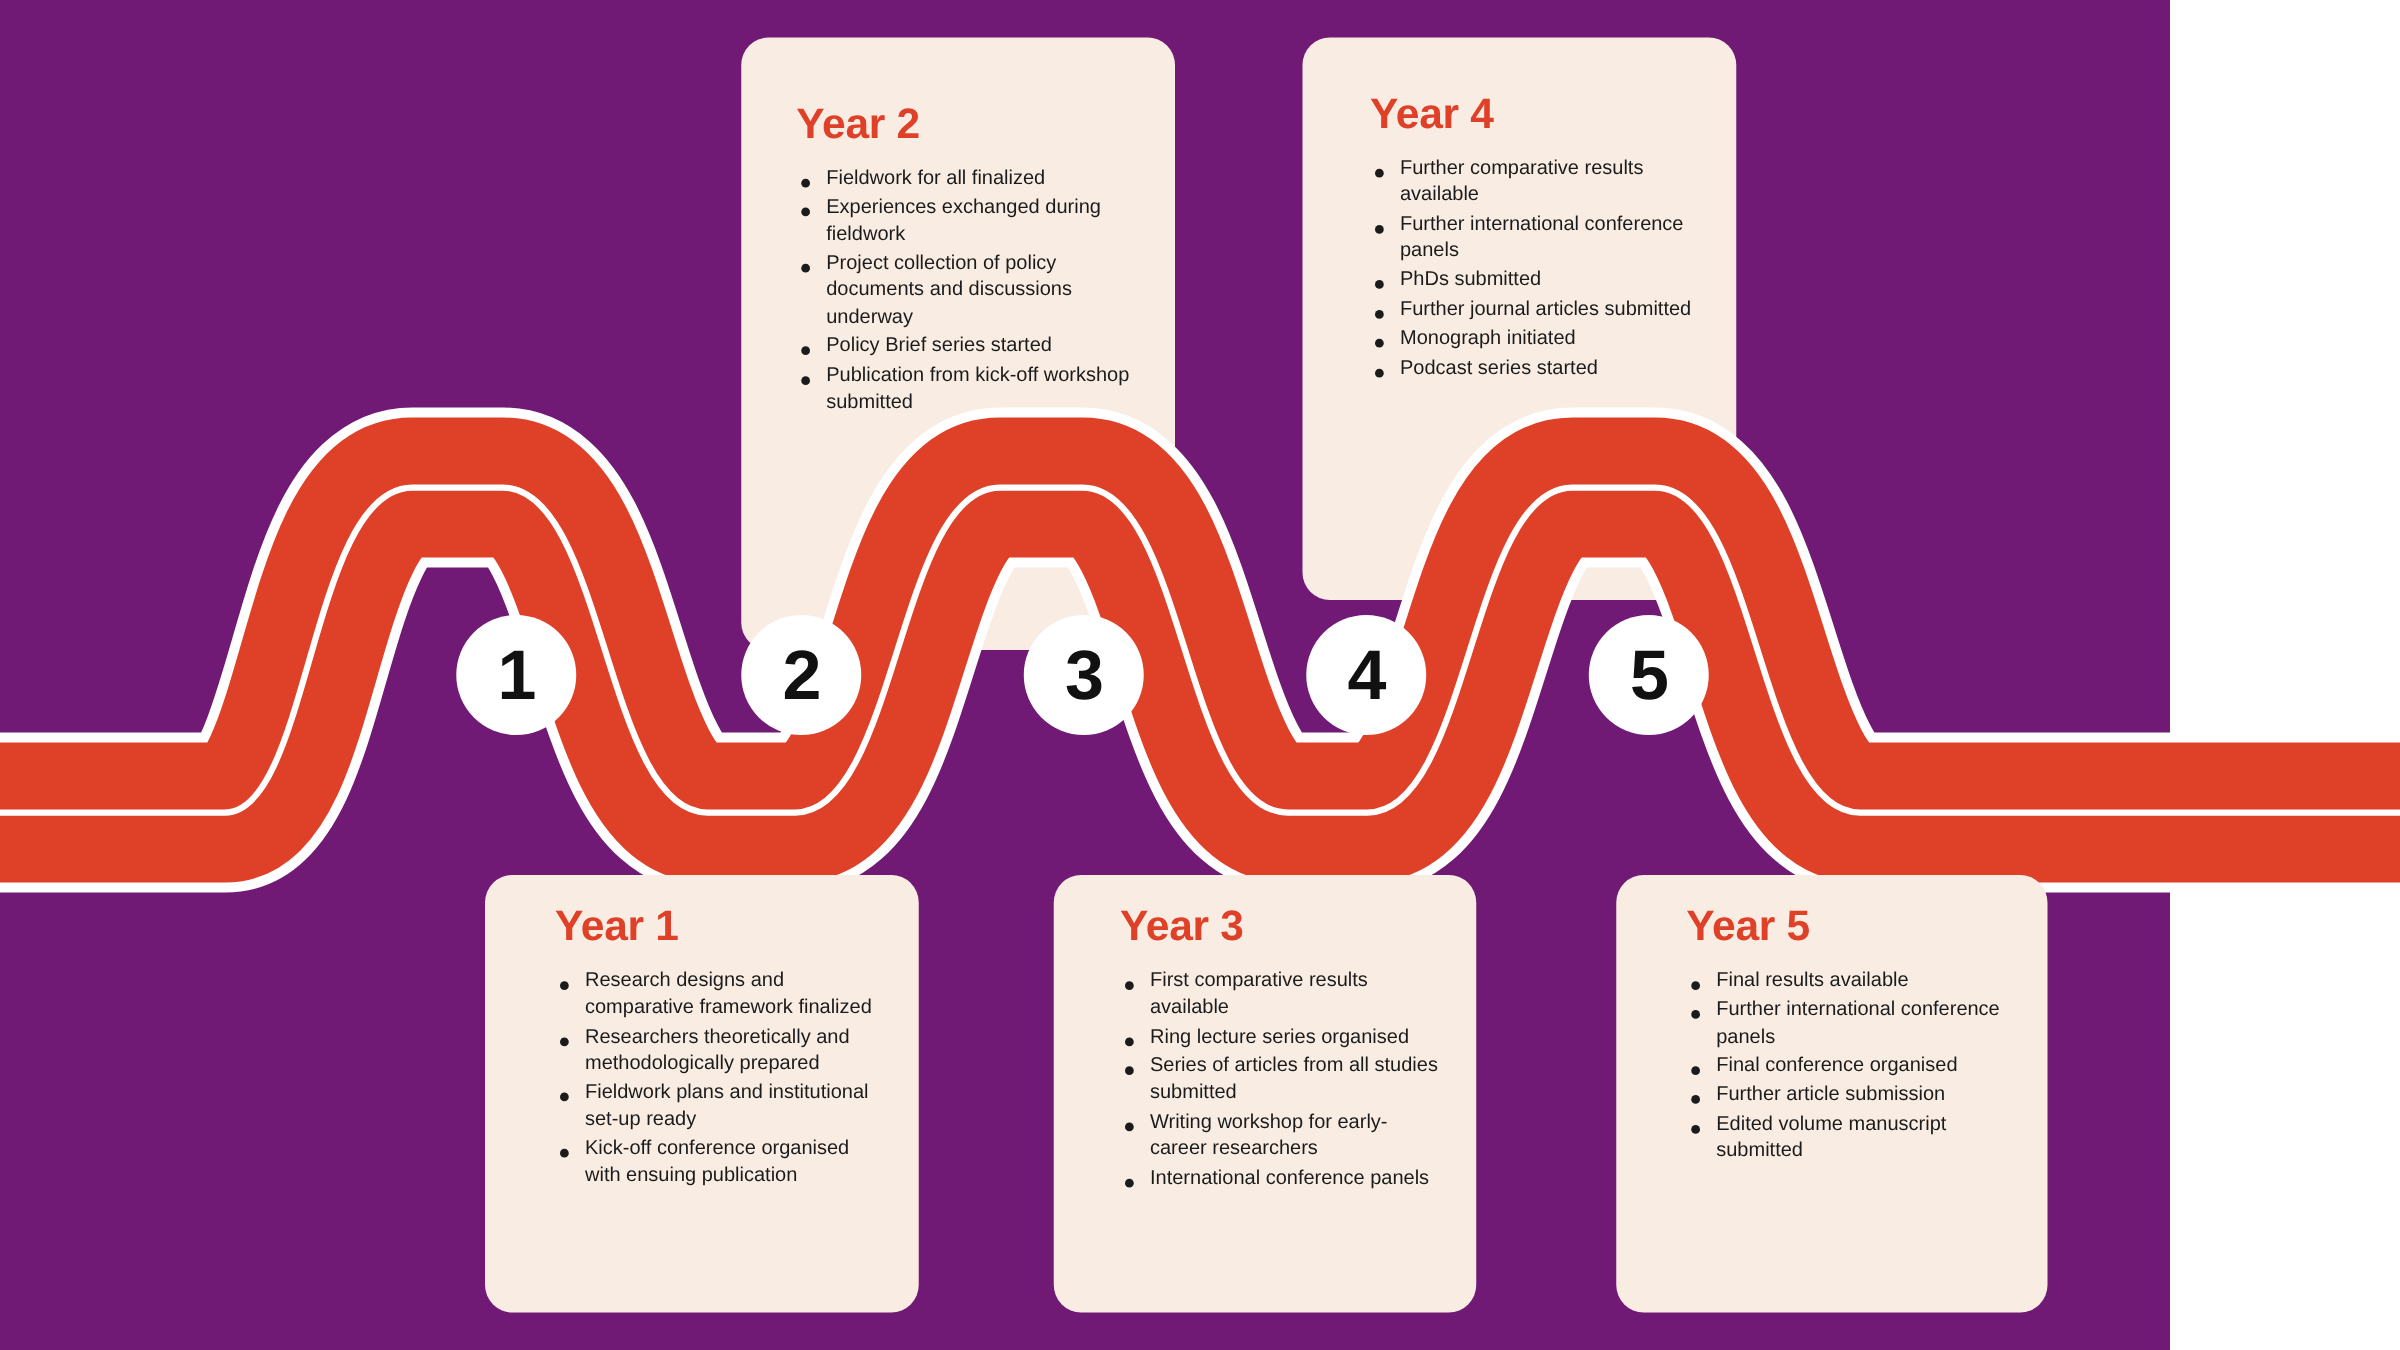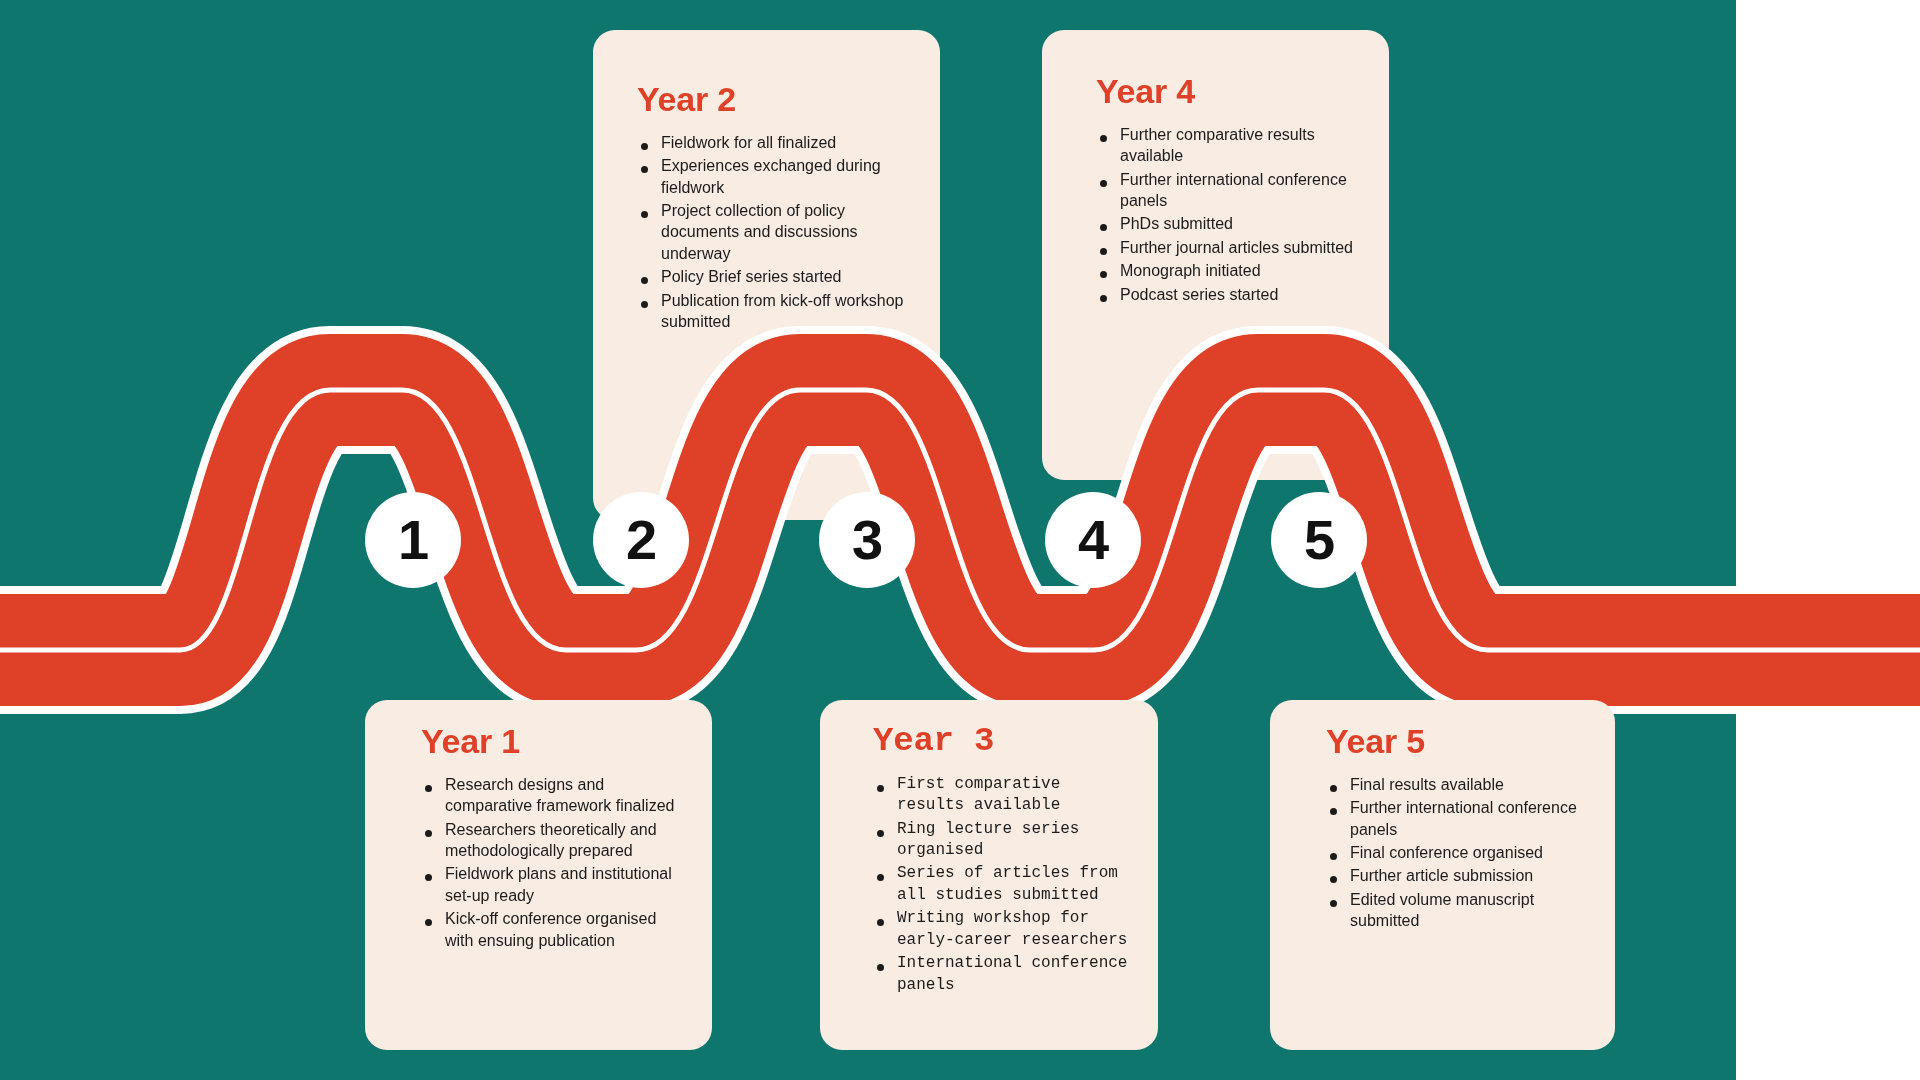--- a/index.html
+++ b/index.html
@@ -7,42 +7,42 @@
   html, body {
     margin: 0; padding: 0;
     width: 1920px; height: 1080px;
     overflow: hidden;
     background: #ffffff;
     font-family: "Liberation Sans", "DejaVu Sans", sans-serif;
   }
   #stage {
     position: relative;
     width: 1736px; height: 1080px;
-    background: #0f766e;
+    background: #701a75;
     padding-left: 12px;
   }
 
   
   #road-layer {
     position: absolute;
     left: 0; top: 0;
     width: 1920px; height: 1080px;
     z-index: 2;
     pointer-events: none;
   }
 
   
   .card {
     position: absolute;
     background: #F9EDE3;
     border-radius: 22px;
     padding: 0;
   }
   .card.top    { z-index: 1; }
-  .card.bottom { z-index: 3; }
+  .card.bottom { z-index: 3; margin-left: 23px; }
 
   .card-inner {
     position: absolute;
     left: 0; right: 0;
   }
   .card-title {
     color: #DF4028;
     font-weight: 700;
     font-size: 34px;
     line-height: 1.05;
@@ -173,21 +173,21 @@
       <ul class="card-list">
         <li>Research designs and comparative framework finalized</li>
         <li>Researchers theoretically and methodologically prepared</li>
         <li>Fieldwork plans and institutional set-up ready</li>
         <li>Kick-off conference organised with ensuing publication</li>
       </ul>
     </div>
   </div>
 
   <div class="card bottom" id="card-year-3" style="left:820px; top:700px; width:338px; height:350px;">
-    <div class="card-inner" style="top:24px; left:53px; right:26px;font-family:Liberation Mono, monospace;">
+    <div class="card-inner" style="top:24px; left:53px; right:26px;">
       <h2 class="card-title">Year 3</h2>
       <ul class="card-list">
         <li>First comparative results available</li>
         <li>Ring lecture series organised</li>
         <li>Series of articles from all studies submitted</li>
         <li>Writing workshop for early-career researchers</li>
         <li>International conference panels</li>
       </ul>
     </div>
   </div>

